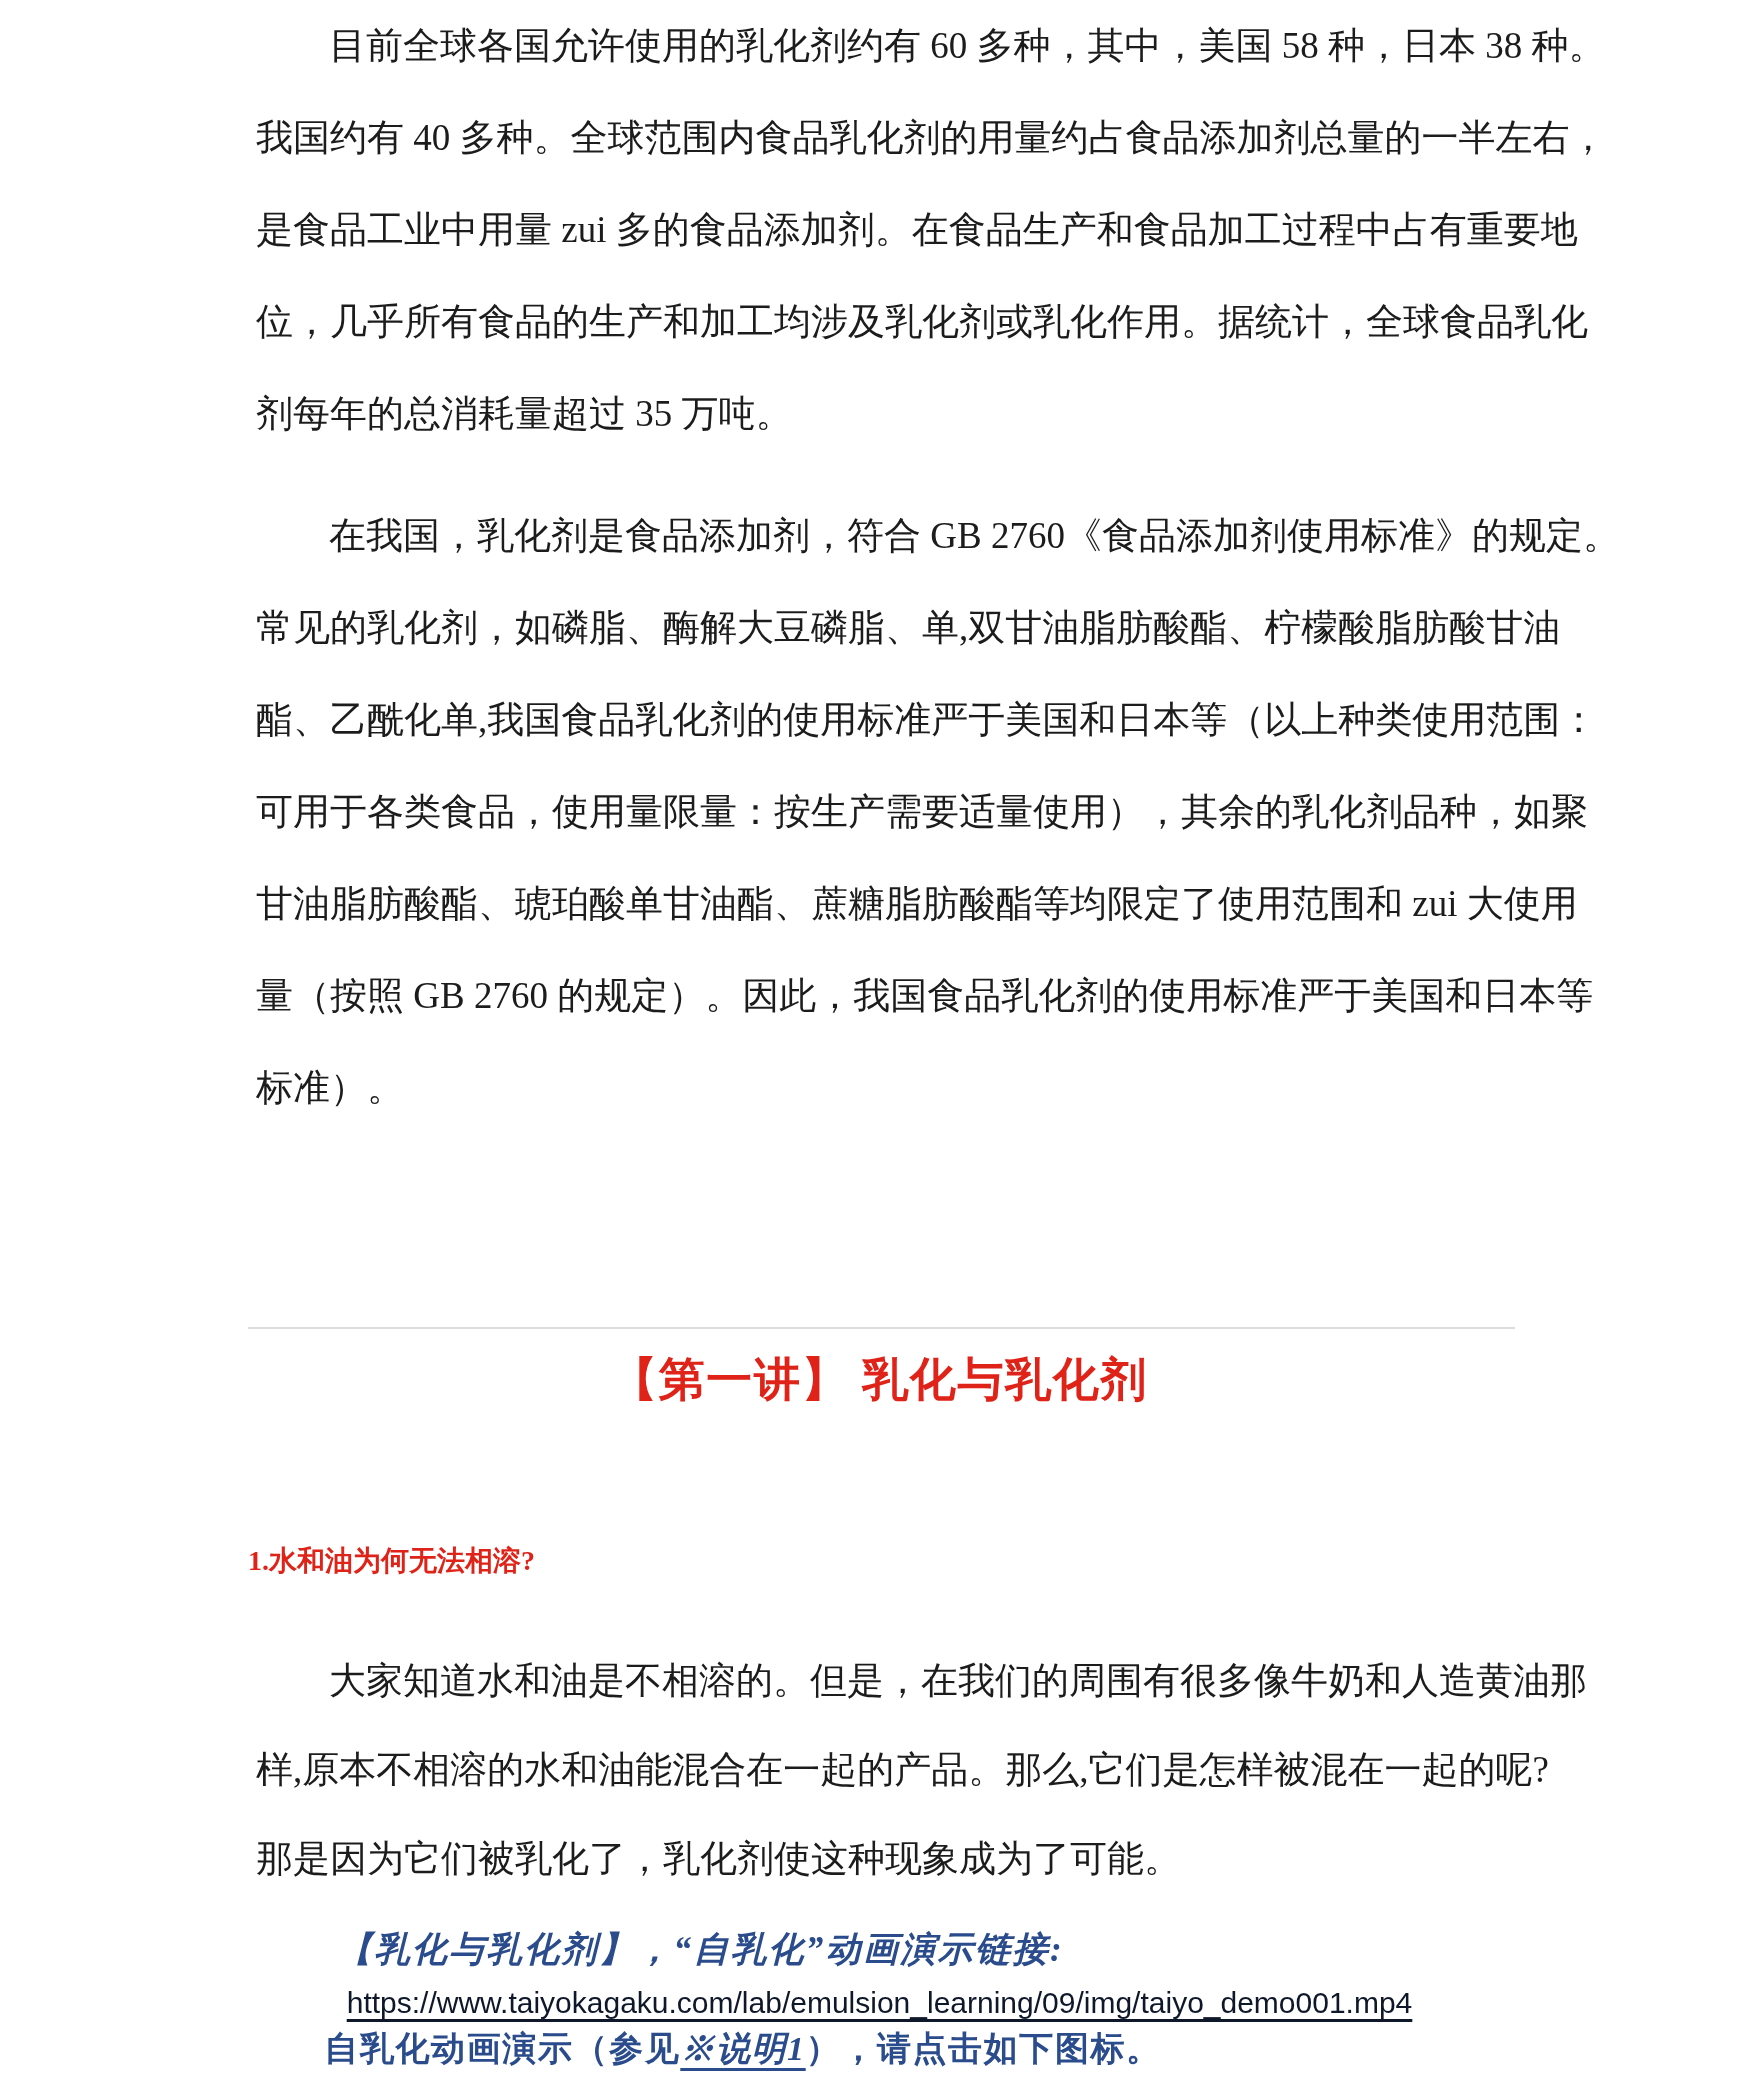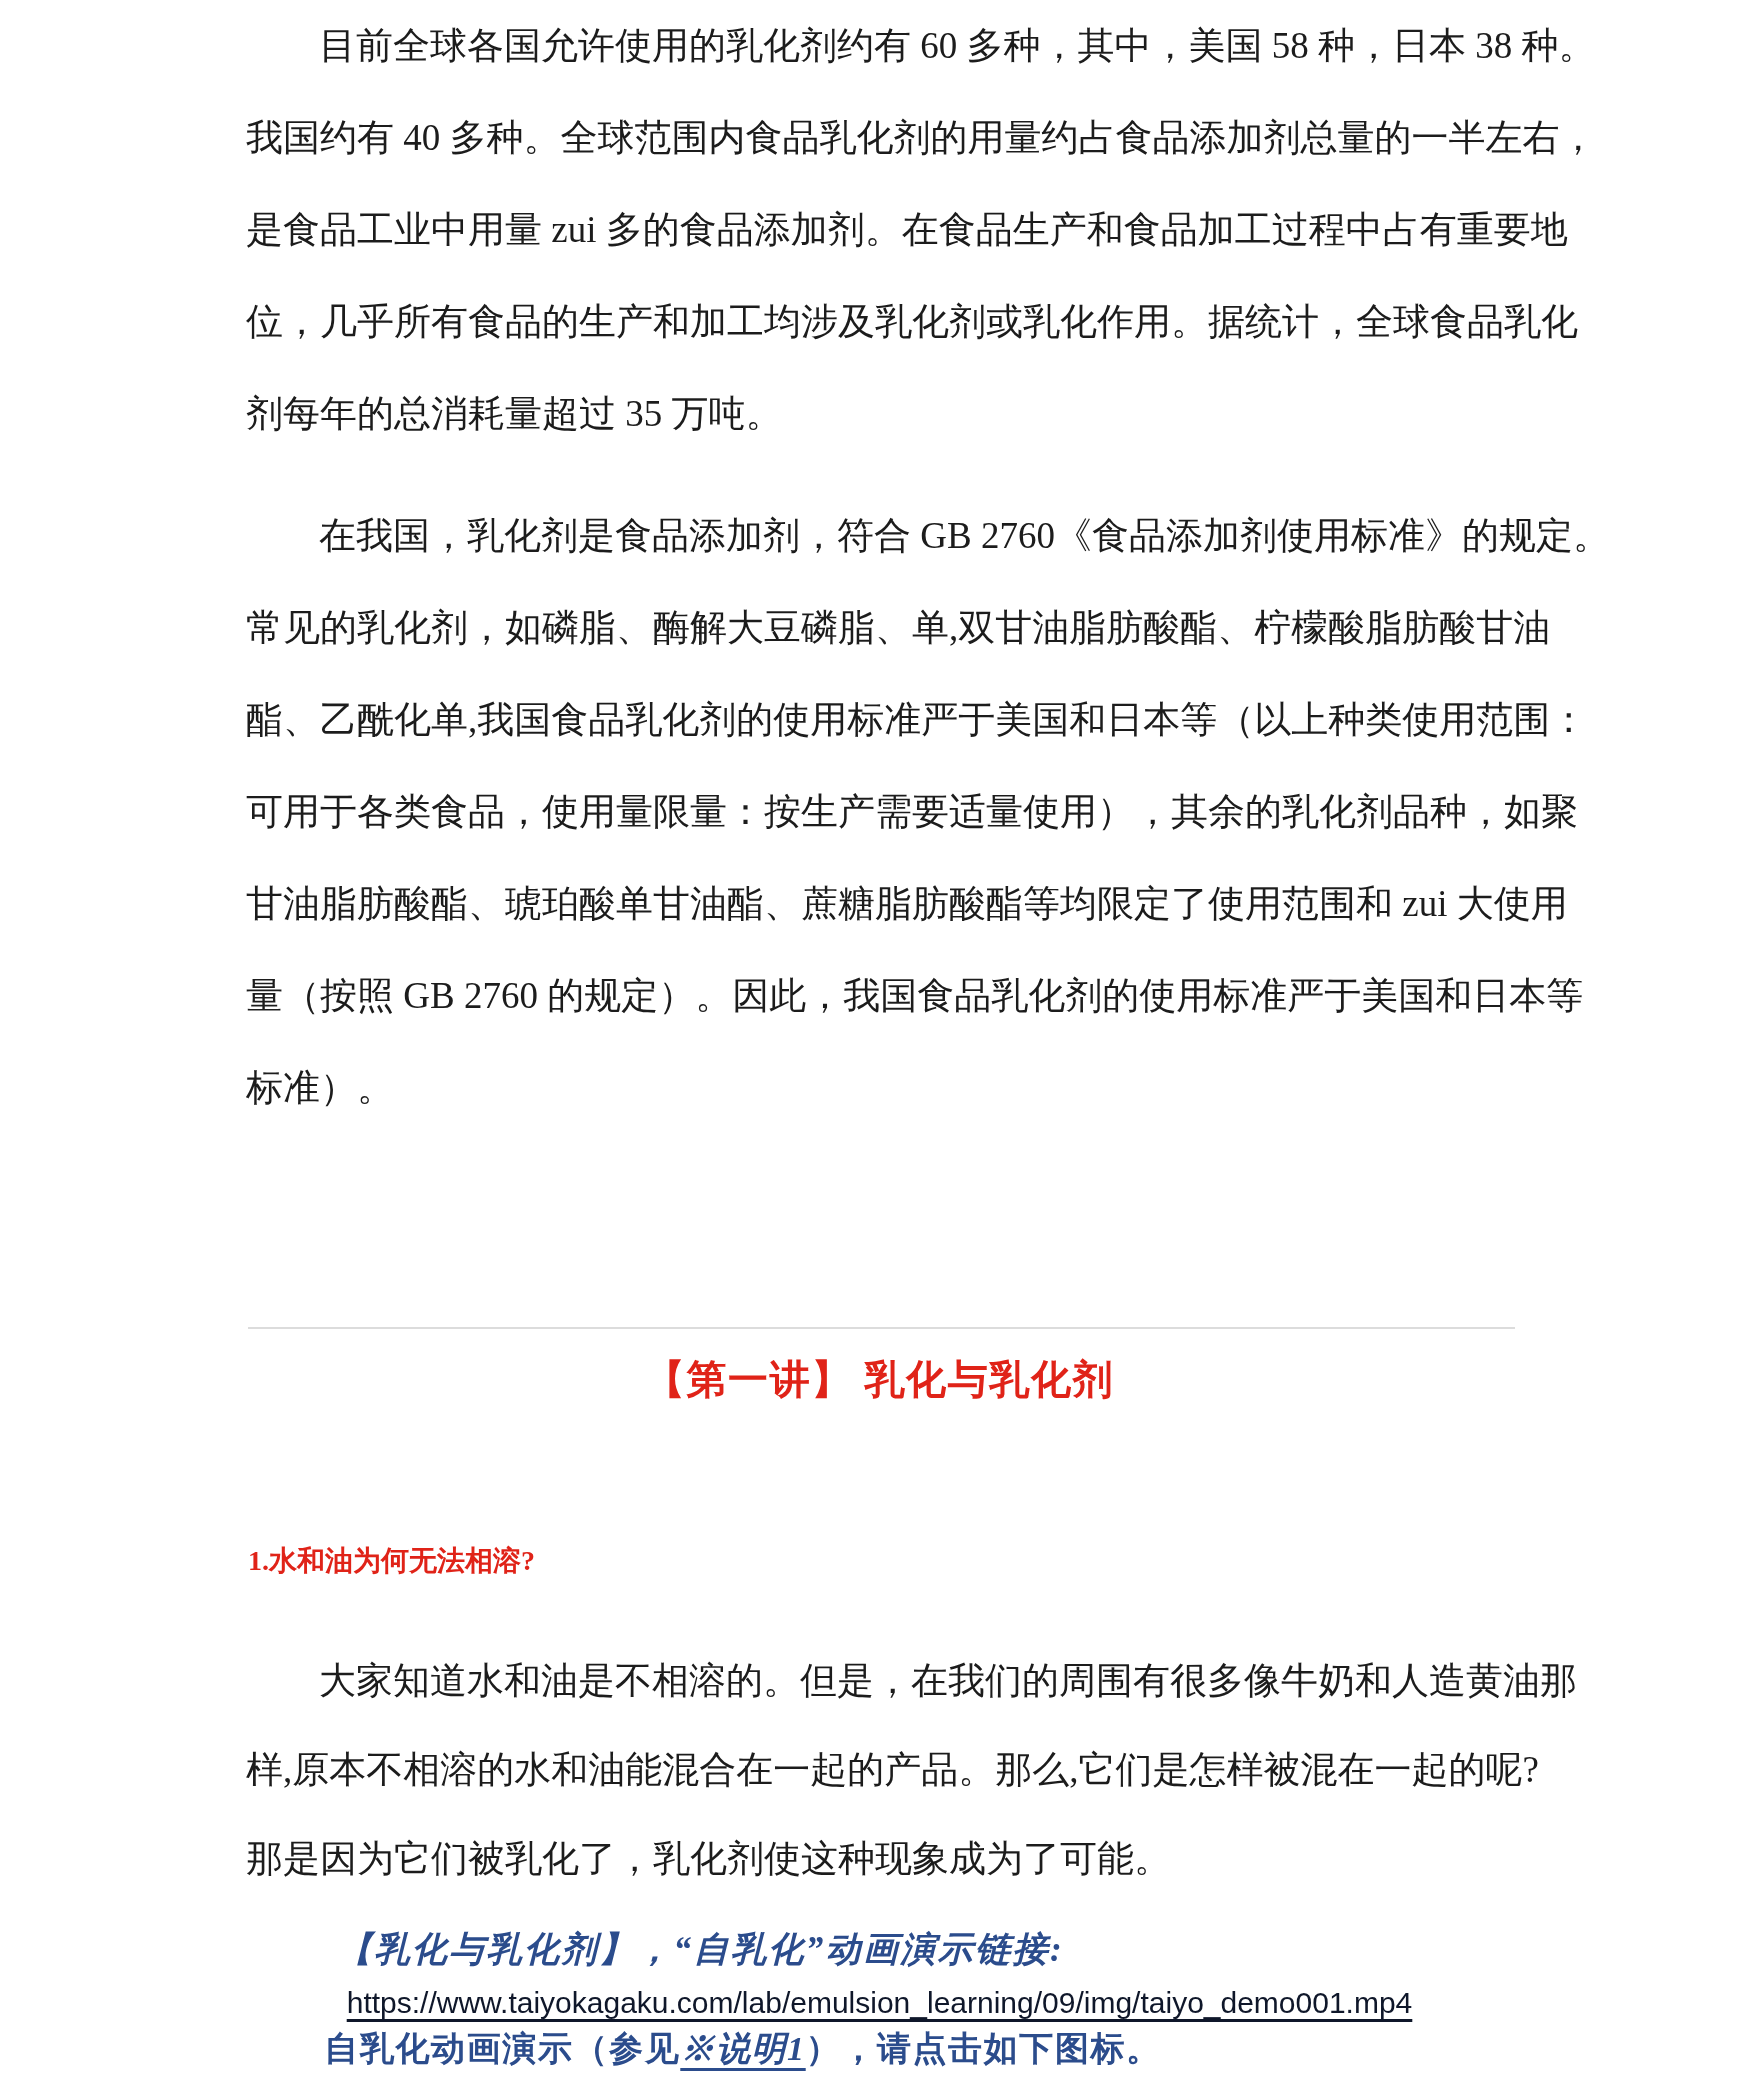--- a/index.html
+++ b/index.html
@@ -4,38 +4,38 @@
 <style>
   html,body{margin:0;padding:0;background:#ffffff;}
   .page{
     position:relative;
     width:1759px;height:2077px;
     background:#ffffff;
     font-family:"Liberation Serif","DejaVu Serif",serif;
     color:#1c1c1c;
     overflow:hidden;
   }
-  .para{position:absolute;left:246px;width:1259px;}
+  .para{position:absolute;left:256px;width:1259px;}
   .line{
     height:92px;line-height:92px;
     font-size:37px;
     text-align:justify;text-align-last:justify;
     text-justify:inter-character;
     white-space:nowrap;
   }
   .p3 .line{height:89px;line-height:89px;}
   .line.first{text-indent:73px;}
   .line.last{text-align-last:left;white-space:normal;}
   .divider{
     position:absolute;left:248px;top:1327px;width:1267px;height:2.4px;
     background:#dcdcdc;border:none;margin:0;
   }
   .section-heading{
     position:absolute;left:0;top:1340px;width:1759px;
-    text-align:center;line-height:80px;font-size:40px;font-weight:bold;
+    text-align:center;line-height:80px;font-size:46px;font-weight:bold;
     color:#e02318;letter-spacing:1.6px;
   }
   .subsection-heading{
     position:absolute;left:248px;top:1533px;
     line-height:56px;font-size:28px;font-weight:bold;color:#e02318;
   }
   .note-intro{
     position:absolute;left:337px;top:1922px;
     line-height:56px;font-size:35px;font-weight:bold;font-style:italic;
     color:#2b4c8c;letter-spacing:2.4px;

